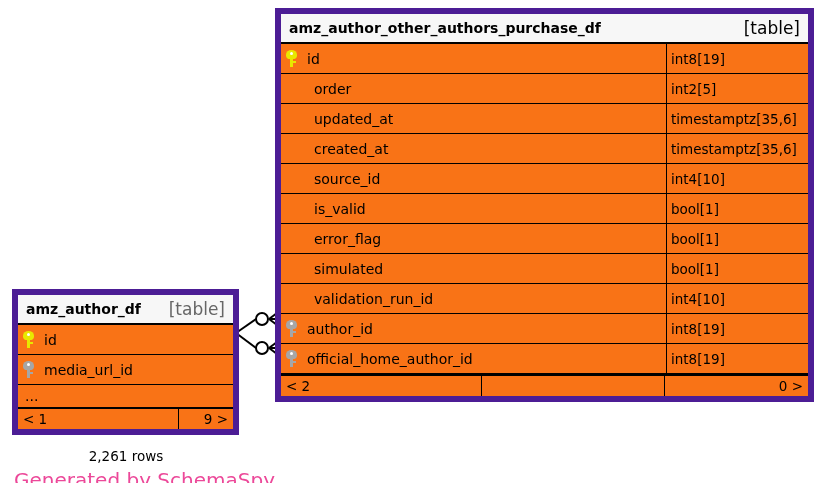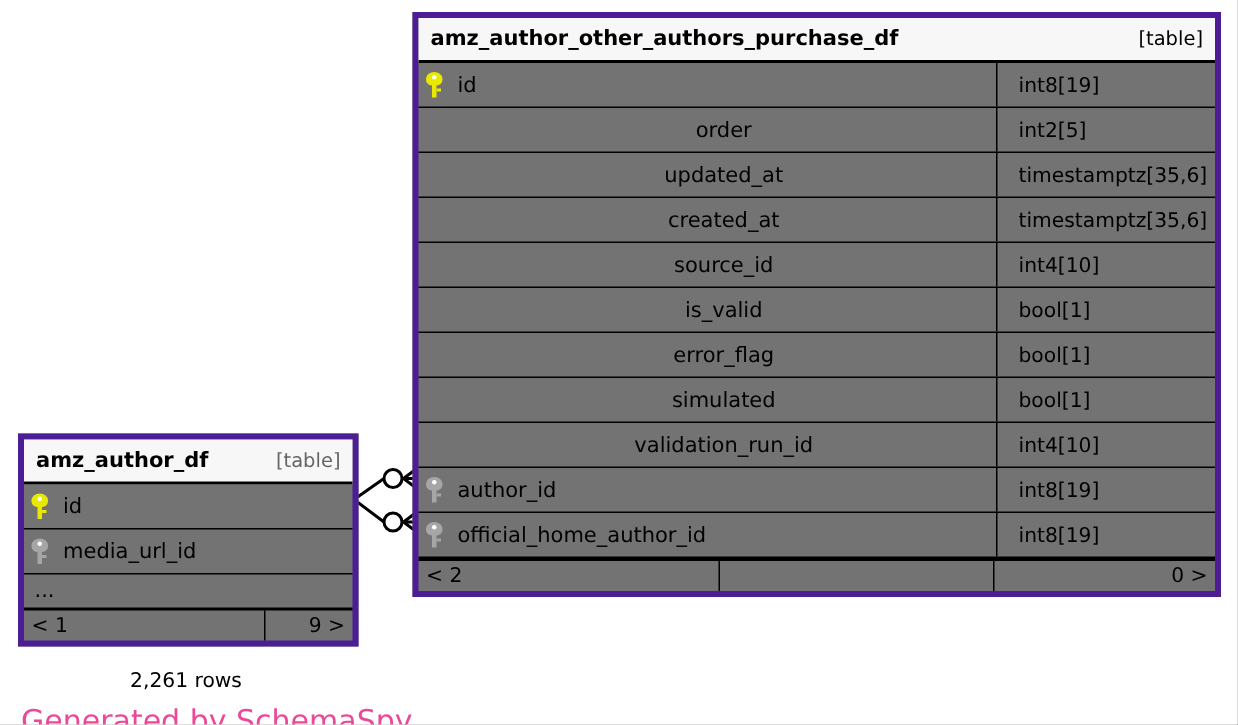--- a/index.html
+++ b/index.html
@@ -13,40 +13,40 @@
     position: relative;
     font-family: "DejaVu Sans", sans-serif;
     color: #000000;
     overflow: hidden;
   }
 
   
   .entity {
     position: absolute;
     box-sizing: border-box;
-    border: 4px solid #4c1d95;
-    background: #737373;
+    border: 6px solid #4c1d95;
+    background: #f97316;
   }
   .entity-header {
     display: flex;
     align-items: center;
     justify-content: space-between;
     box-sizing: border-box;
     background: #f7f7f7;
     border-bottom: 2px solid #000000;
     padding: 0 8px;
     height: 30px;
   }
   .entity-name {
     font-weight: bold;
     font-size: 14px;
     white-space: nowrap;
   }
   .entity-kind {
-    font-size: 13px;
+    font-size: 17px;
     margin-left: 10px;
     white-space: nowrap;
   }
   .kind-gray { color: #666666; }
   .kind-black { color: #000000; }
 
   .col-row {
     display: flex;
     box-sizing: border-box;
     height: 30px;
@@ -60,29 +60,29 @@
     box-sizing: border-box;
     flex: 1 1 auto;
     padding-left: 5px;
     min-width: 0;
   }
   .col-type-cell {
     display: flex;
     align-items: center;
     box-sizing: border-box;
     border-left: 1px solid #000000;
-    padding-left: 14px;
+    padding-left: 4px;
     font-size: 13.5px;
     white-space: nowrap;
   }
   .col-label {
     font-size: 14px;
     white-space: nowrap;
   }
-  .col-indent { padding-left: 22px; justify-content: center; }
+  .col-indent { padding-left: 33px; }
 
   
   .key-icon {
     position: relative;
     width: 11px;
     height: 17px;
     margin-right: 10px;
     flex: 0 0 auto;
   }
   .key-icon .head {

